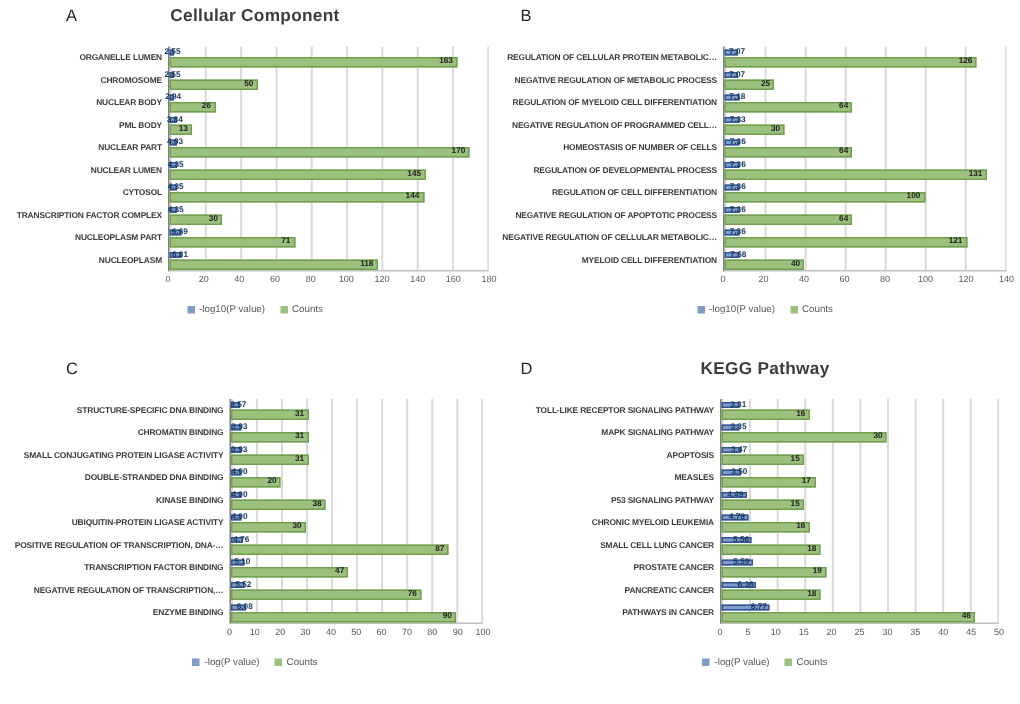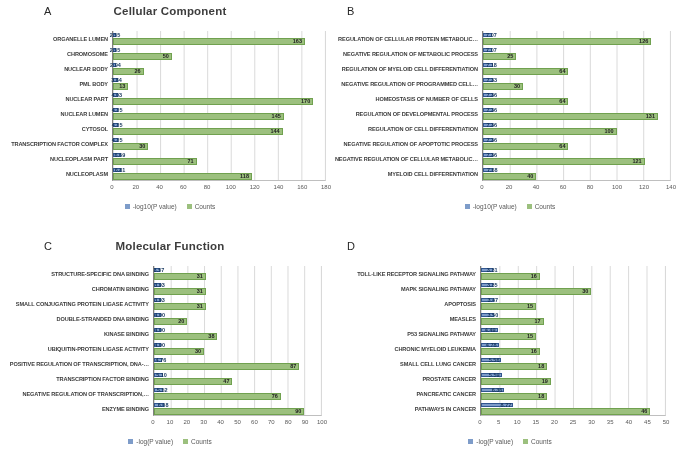--- a/index.html
+++ b/index.html
@@ -295,21 +295,20 @@
       <span class="legend-item">
           <span class="swatch" style="background: rgb(156, 192, 126);"></span>
           <span>Counts</span>
         </span>
     </div>
   </section>
 
   <section class="panel panel-c">
     <div class="panel-header">
       <span class="letter">C</span>
-      <h2 class="panel-title">Molecular Function</h2>
     </div>
     <div class="chart">
       <div class="ylabels">
           <div class="ylabel">STRUCTURE-SPECIFIC DNA BINDING</div>
           <div class="ylabel">CHROMATIN BINDING</div>
           <div class="ylabel">SMALL CONJUGATING PROTEIN LIGASE ACTIVITY</div>
           <div class="ylabel">DOUBLE-STRANDED DNA BINDING</div>
           <div class="ylabel">KINASE BINDING</div>
           <div class="ylabel">UBIQUITIN-PROTEIN LIGASE ACTIVITY</div>
           <div class="ylabel">POSITIVE REGULATION OF TRANSCRIPTION, DNA-…</div>
@@ -423,20 +422,21 @@
       <span class="legend-item">
           <span class="swatch" style="background: rgb(156, 192, 126);"></span>
           <span>Counts</span>
         </span>
     </div>
   </section>
 
   <section class="panel panel-d">
     <div class="panel-header">
       <span class="letter">D</span>
+      <h2 class="panel-title">KEGG Pathway</h2>
     </div>
     <div class="chart">
       <div class="ylabels">
           <div class="ylabel">TOLL-LIKE RECEPTOR SIGNALING PATHWAY</div>
           <div class="ylabel">MAPK SIGNALING PATHWAY</div>
           <div class="ylabel">APOPTOSIS</div>
           <div class="ylabel">MEASLES</div>
           <div class="ylabel">P53 SIGNALING PATHWAY</div>
           <div class="ylabel">CHRONIC MYELOID LEUKEMIA</div>
           <div class="ylabel">SMALL CELL LUNG CANCER</div>

